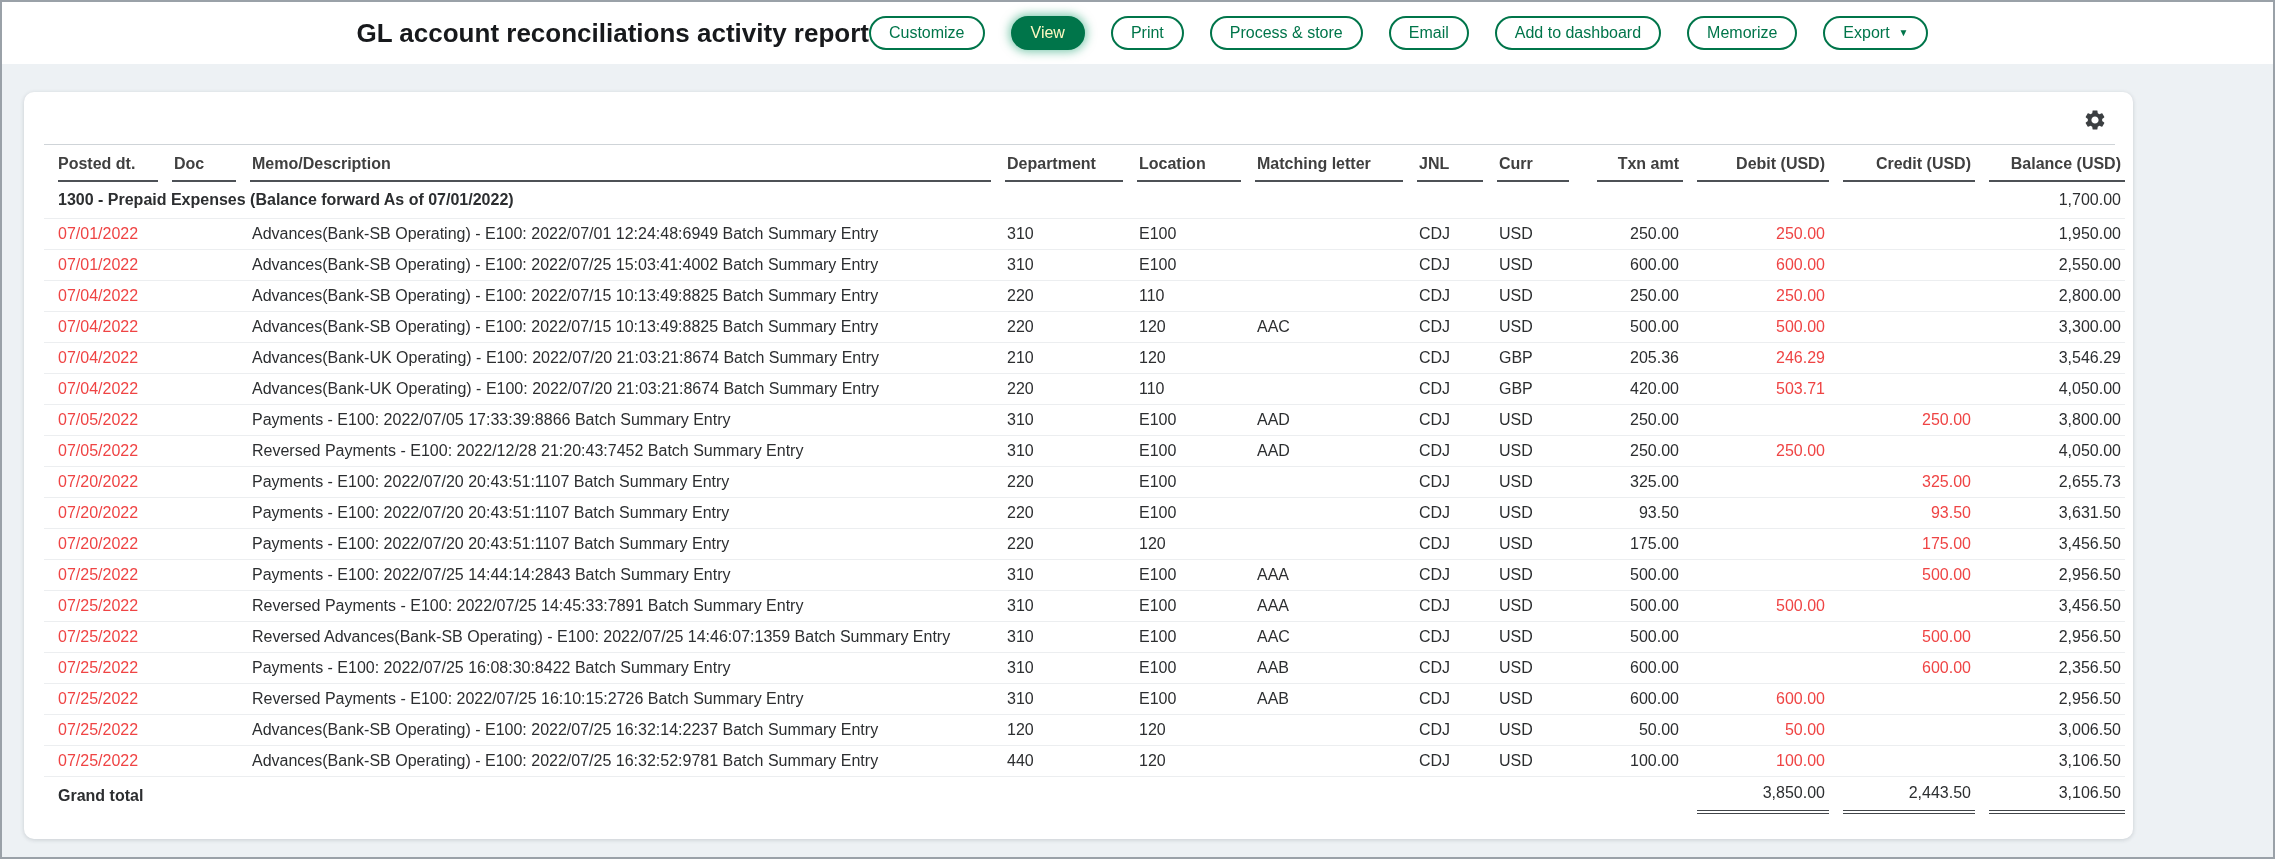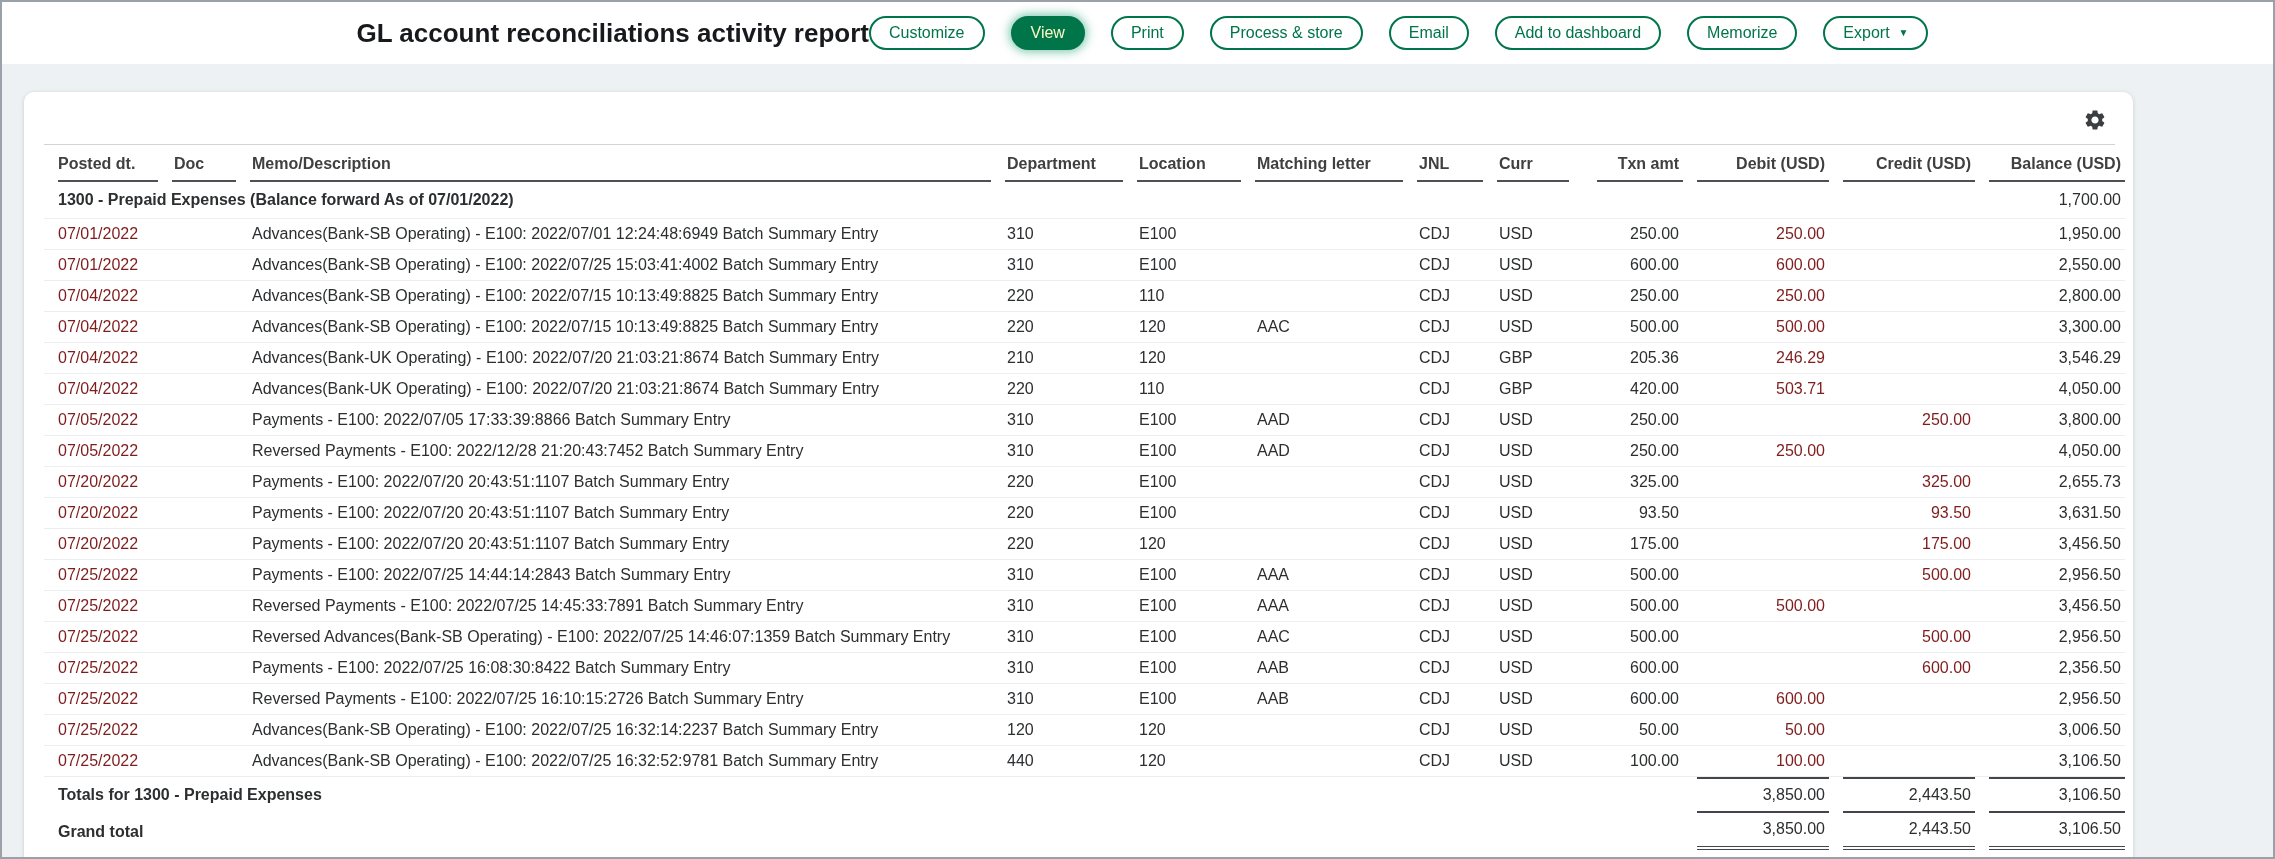--- a/index.html
+++ b/index.html
@@ -68,21 +68,21 @@
   th:first-child::after { left:14px; }
   th.r { text-align:right; padding:10px 4px 9px 2px; }
   th.r::after { left:14px; right:0; }
   td {
     padding:6px 10px 6px 2px;
     border-bottom:1px solid #eceef0;
     white-space:nowrap; overflow:hidden; text-overflow:ellipsis;
   }
   td:first-child { padding-left:14px; }
   td.r { text-align:right; padding-right:4px; }
-  .link { color:#7f1d1d; cursor:pointer; }
+  .link { color:#ef4444; cursor:pointer; }
   .group-row td { font-weight:400; padding-top:9px; padding-bottom:9px; }
   .group-row td.bold { font-weight:700; }
   .totals-row td, .grand-row td { border-bottom:none; padding-top:0; padding-bottom:0; }
   .totals-row td.label, .grand-row td.label {
     font-weight:700; padding:9px 10px 9px 14px;
   }
   .totals-row td.r, .grand-row td.r { padding:0 0 0 14px; }
   .tl {
     border-top:2px solid #42464a; border-bottom:2px solid #42464a;
     padding:7px 4px; text-align:right;
@@ -410,32 +410,20 @@
     <td></td>
     <td>CDJ</td>
     <td>USD</td>
     <td class="r">100.00</td>
     <td class="r link">100.00</td>
     <td class="r link"></td>
     <td class="r">3,106.50</td>
   </tr>
           </tbody>
         <tbody>
-          <tr class="totals-row">
-            <td class="label" colspan="9">Totals for 1300 - Prepaid Expenses</td>
-            <td class="r">
-                <div class="tl">3,850.00</div>
-              </td>
-            <td class="r">
-                <div class="tl">2,443.50</div>
-              </td>
-            <td class="r">
-                <div class="tl">3,106.50</div>
-              </td>
-          </tr>
           <tr class="grand-row">
             <td class="label" colspan="9">Grand total</td>
             <td class="r">
                 <div class="tl2">3,850.00</div>
               </td>
             <td class="r">
                 <div class="tl2">2,443.50</div>
               </td>
             <td class="r">
                 <div class="tl2">3,106.50</div>

